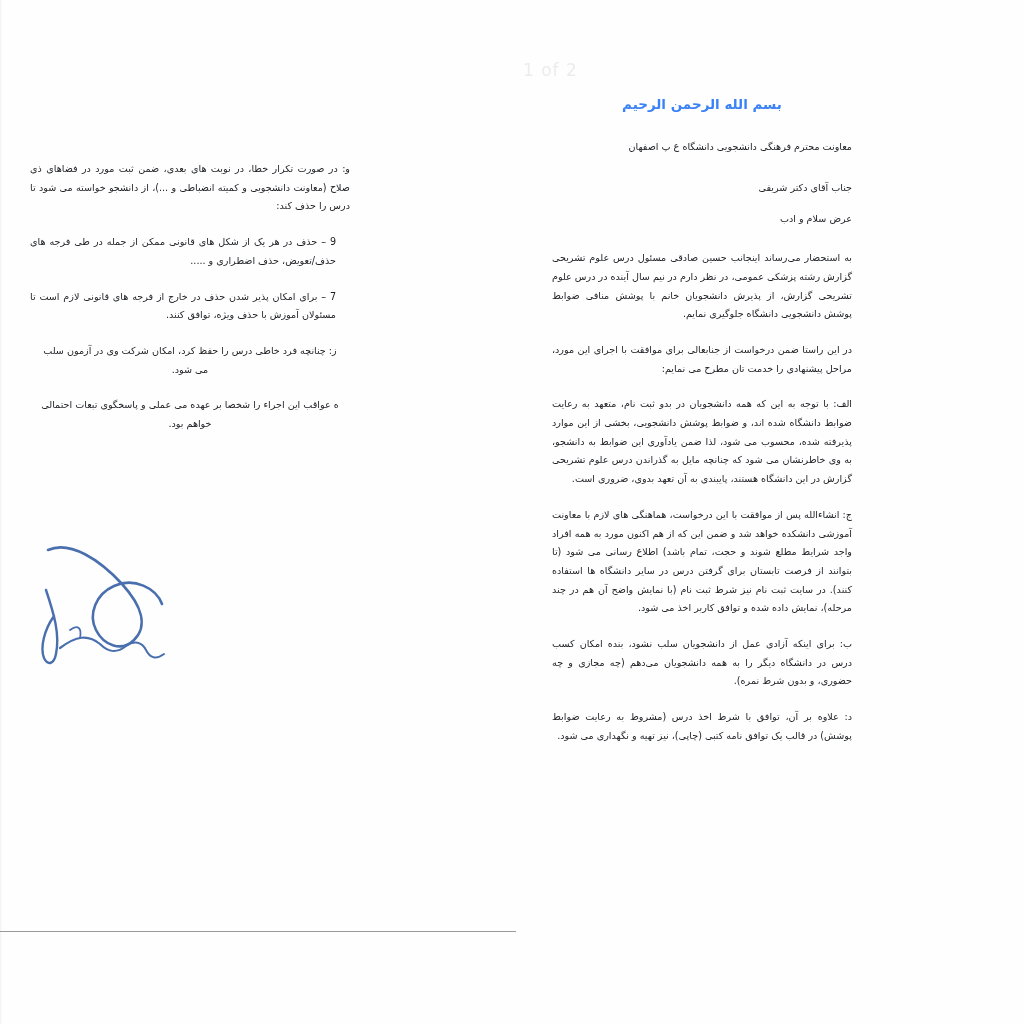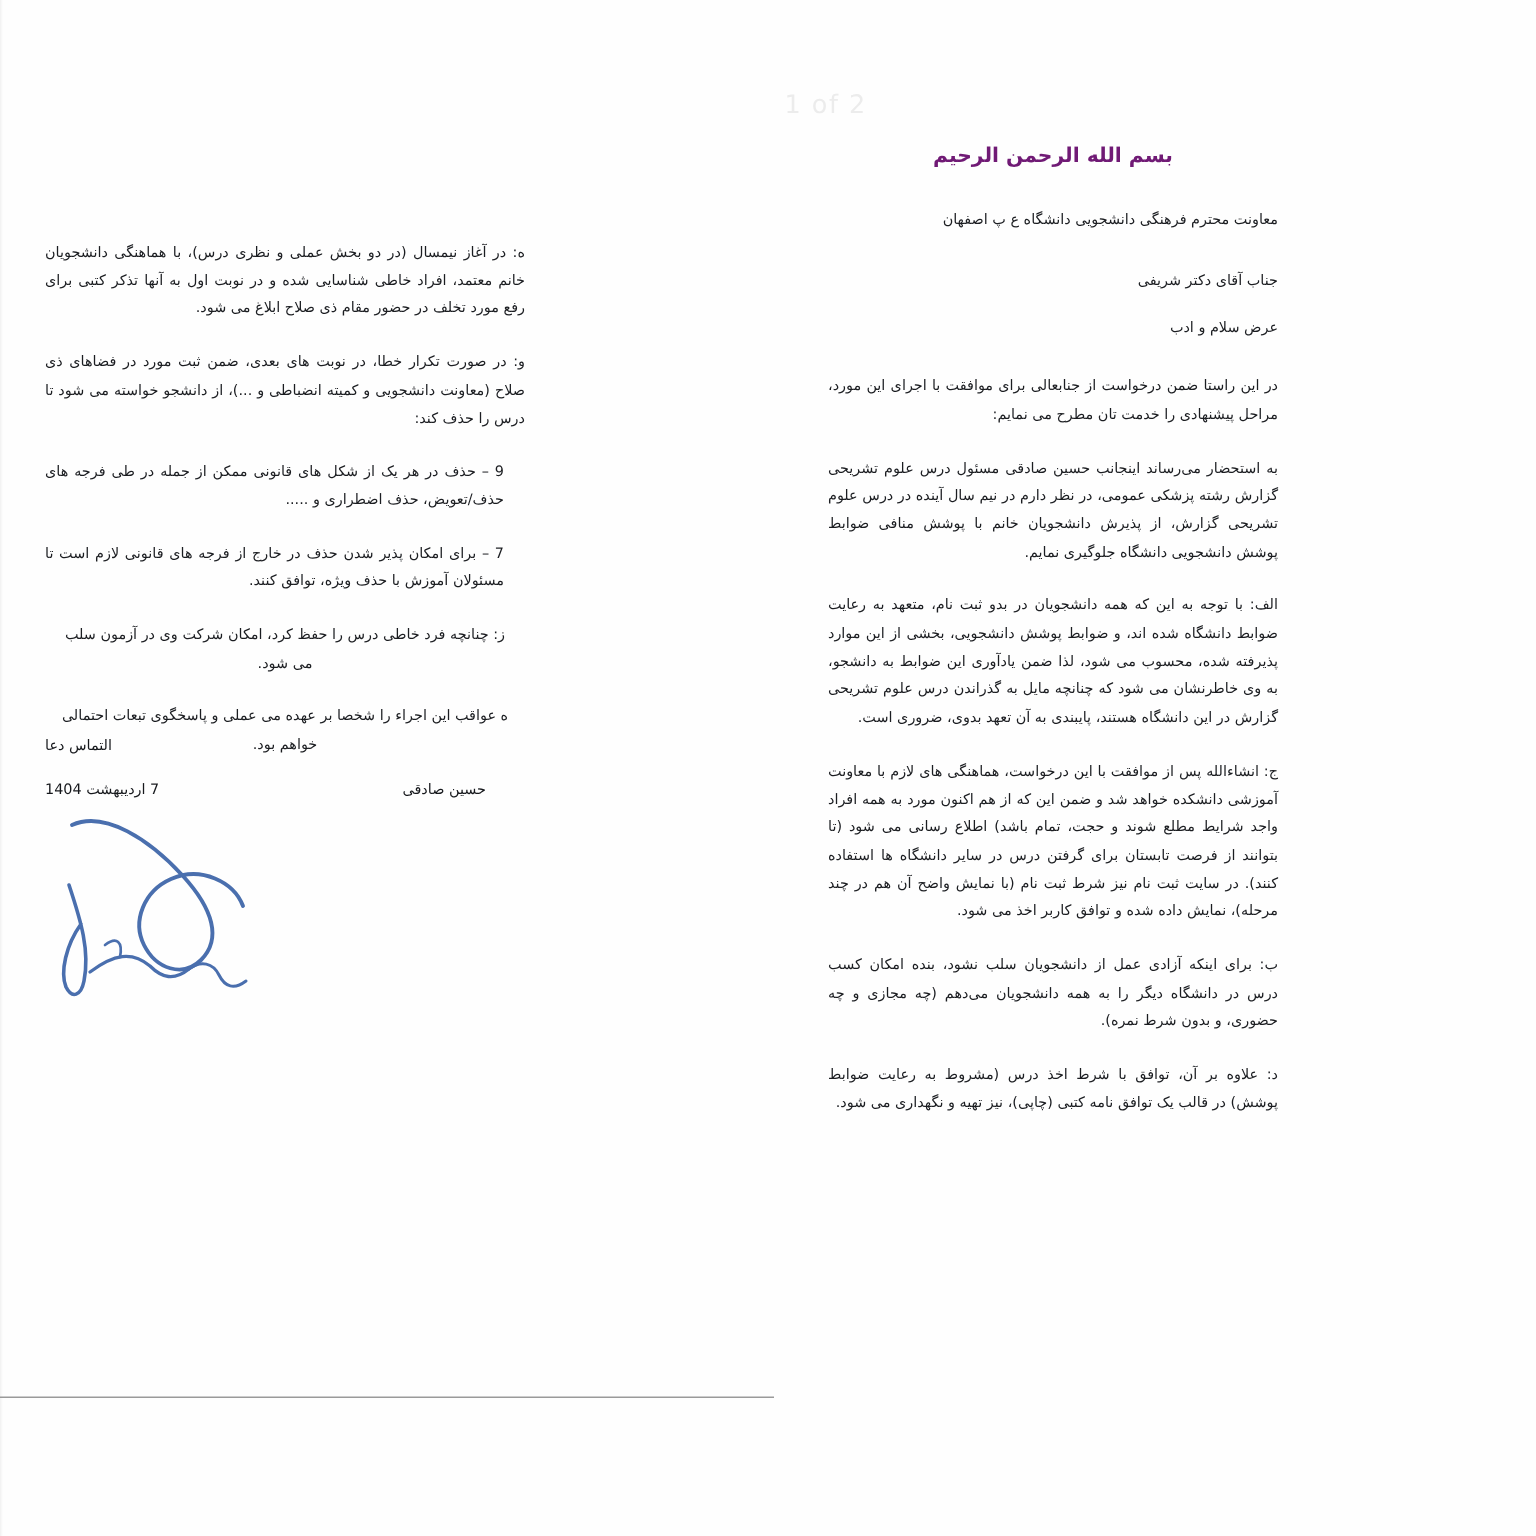--- a/index.html
+++ b/index.html
@@ -48,21 +48,21 @@
     width: 300px;
     direction: rtl;
     text-align: justify;
   }
   .basmala {
     text-align: center;
     font-size: 13.5px;
     font-weight: bold;
     letter-spacing: 0.3px;
     margin: 0 0 26px 0;
-    color: #701a75;
+    color: #3b82f6;
   }
   .col-right p {
     margin: 0 0 17px 0;
     font-size: 9.6px;
     line-height: 1.95;
     color: #1b1d21;
     text-align: justify;
   }
   .col-right p.addr {
     margin-bottom: 22px;
@@ -167,54 +167,46 @@
 
   <div class="col-right">
     <div class="basmala">بسم الله الرحمن الرحیم</div>
 
     <p class="addr">معاونت محترم فرهنگی دانشجویی دانشگاه ع پ اصفهان</p>
 
     <p class="addr2">جناب آقای دکتر شریفی</p>
 
     <p class="addr3">عرض سلام و ادب</p>
 
+    <p>به استحضار می‌رساند اینجانب حسین صادقی مسئول درس علوم تشریحی گزارش رشته پزشکی عمومی، در نظر دارم در نیم سال آینده در درس علوم تشریحی گزارش، از پذیرش دانشجویان خانم با پوشش منافی ضوابط پوشش دانشجویی دانشگاه جلوگیری نمایم.</p>
+
     <p>در این راستا ضمن درخواست از جنابعالی برای موافقت با اجرای این مورد، مراحل پیشنهادی را خدمت تان مطرح می نمایم:</p>
-
-    <p>به استحضار می‌رساند اینجانب حسین صادقی مسئول درس علوم تشریحی گزارش رشته پزشکی عمومی، در نظر دارم در نیم سال آینده در درس علوم تشریحی گزارش، از پذیرش دانشجویان خانم با پوشش منافی ضوابط پوشش دانشجویی دانشگاه جلوگیری نمایم.</p>
 
     <p>الف: با توجه به این که همه دانشجویان در بدو ثبت نام، متعهد به رعایت ضوابط دانشگاه شده اند، و ضوابط پوشش دانشجویی، بخشی از این موارد پذیرفته شده، محسوب می شود، لذا ضمن یادآوری این ضوابط به دانشجو، به وی خاطرنشان می شود که چنانچه مایل به گذراندن درس علوم تشریحی گزارش در این دانشگاه هستند، پایبندی به آن تعهد بدوی، ضروری است.</p>
 
     <p>ج: انشاءالله پس از موافقت با این درخواست، هماهنگی های لازم با معاونت آموزشی دانشکده خواهد شد و ضمن این که از هم اکنون مورد به همه افراد واجد شرایط مطلع شوند و حجت، تمام باشد) اطلاع رسانی می شود (تا بتوانند از فرصت تابستان برای گرفتن درس در سایر دانشگاه ها استفاده کنند). در سایت ثبت نام نیز شرط ثبت نام (با نمایش واضح آن هم در چند مرحله)، نمایش داده شده و توافق کاربر اخذ می شود.</p>
 
     <p>ب: برای اینکه آزادی عمل از دانشجویان سلب نشود، بنده امکان کسب درس در دانشگاه دیگر را به همه دانشجویان می‌دهم (چه مجازی و چه حضوری، و بدون شرط نمره).</p>
 
     <p>د: علاوه بر آن، توافق با شرط اخذ درس (مشروط به رعایت ضوابط پوشش) در قالب یک توافق نامه کتبی (چاپی)، نیز  تهیه و نگهداری می شود.</p>
   </div>
 
   <div class="col-left">
-    <p>ه: در آغاز نیمسال (در دو بخش عملی و نظری درس)، با هماهنگی دانشجویان خانم معتمد، افراد خاطی شناسایی شده و در نوبت اول به آنها تذکر کتبی برای رفع مورد تخلف در حضور مقام ذی صلاح ابلاغ می شود.</p>
 
     <p>و: در صورت تکرار خطا، در نوبت های بعدی، ضمن ثبت مورد در فضاهای ذی صلاح (معاونت دانشجویی و کمیته انضباطی و ...)، از دانشجو خواسته می شود تا درس را حذف کند:</p>
 
     <p class="indent-1">9 – حذف در هر یک از شکل های قانونی ممکن از جمله در طی فرجه های حذف/تعویض، حذف اضطراری و .....</p>
 
     <p class="indent-1">7 – برای امکان پذیر شدن حذف در خارج از فرجه های قانونی لازم است تا مسئولان آموزش با حذف ویژه، توافق کنند.</p>
 
     <p class="center-ish">ز: چنانچه فرد خاطی درس را حفظ کرد، امکان شرکت وی در آزمون سلب می شود.</p>
 
     <p class="center-ish">ه عواقب این اجراء را شخصا بر عهده می عملی و پاسخگوی تبعات احتمالی خواهم بود.</p>
   </div>
 
-  <div class="closing">
-    <div class="salutation">التماس دعا</div>
-    <div class="sign-row">
-      <span class="signer">حسین صادقی</span>
-      <span class="date">7 اردیبهشت 1404</span>
-    </div>
-  </div>
 
   <svg class="signature" viewBox="0 0 180 160">
     <path d="M18 20 C 40 10, 70 30, 92 54 C 112 76, 118 96, 104 110 C 92 122, 74 116, 66 100 C 58 84, 66 64, 84 56 C 104 47, 126 58, 132 74" fill="none" stroke="#4a6fae" stroke-width="2.6" stroke-linecap="round"></path>
     <path d="M16 60 C 24 84, 30 104, 26 124 C 24 134, 18 136, 14 128 C 10 118, 14 100, 24 86" fill="none" stroke="#4a6fae" stroke-width="2.4" stroke-linecap="round"></path>
     <path d="M30 118 C 46 106, 58 104, 70 114 C 78 122, 86 124, 96 116" fill="none" stroke="#4a6fae" stroke-width="2.2" stroke-linecap="round"></path>
     <path d="M96 116 C 104 110, 112 112, 116 120 C 120 128, 126 130, 134 124" fill="none" stroke="#4a6fae" stroke-width="2" stroke-linecap="round"></path>
     <path d="M40 100 C 48 94, 52 98, 50 108" fill="none" stroke="#4a6fae" stroke-width="1.8" stroke-linecap="round"></path>
   </svg>
 
   <div class="bottom-rule"></div>

